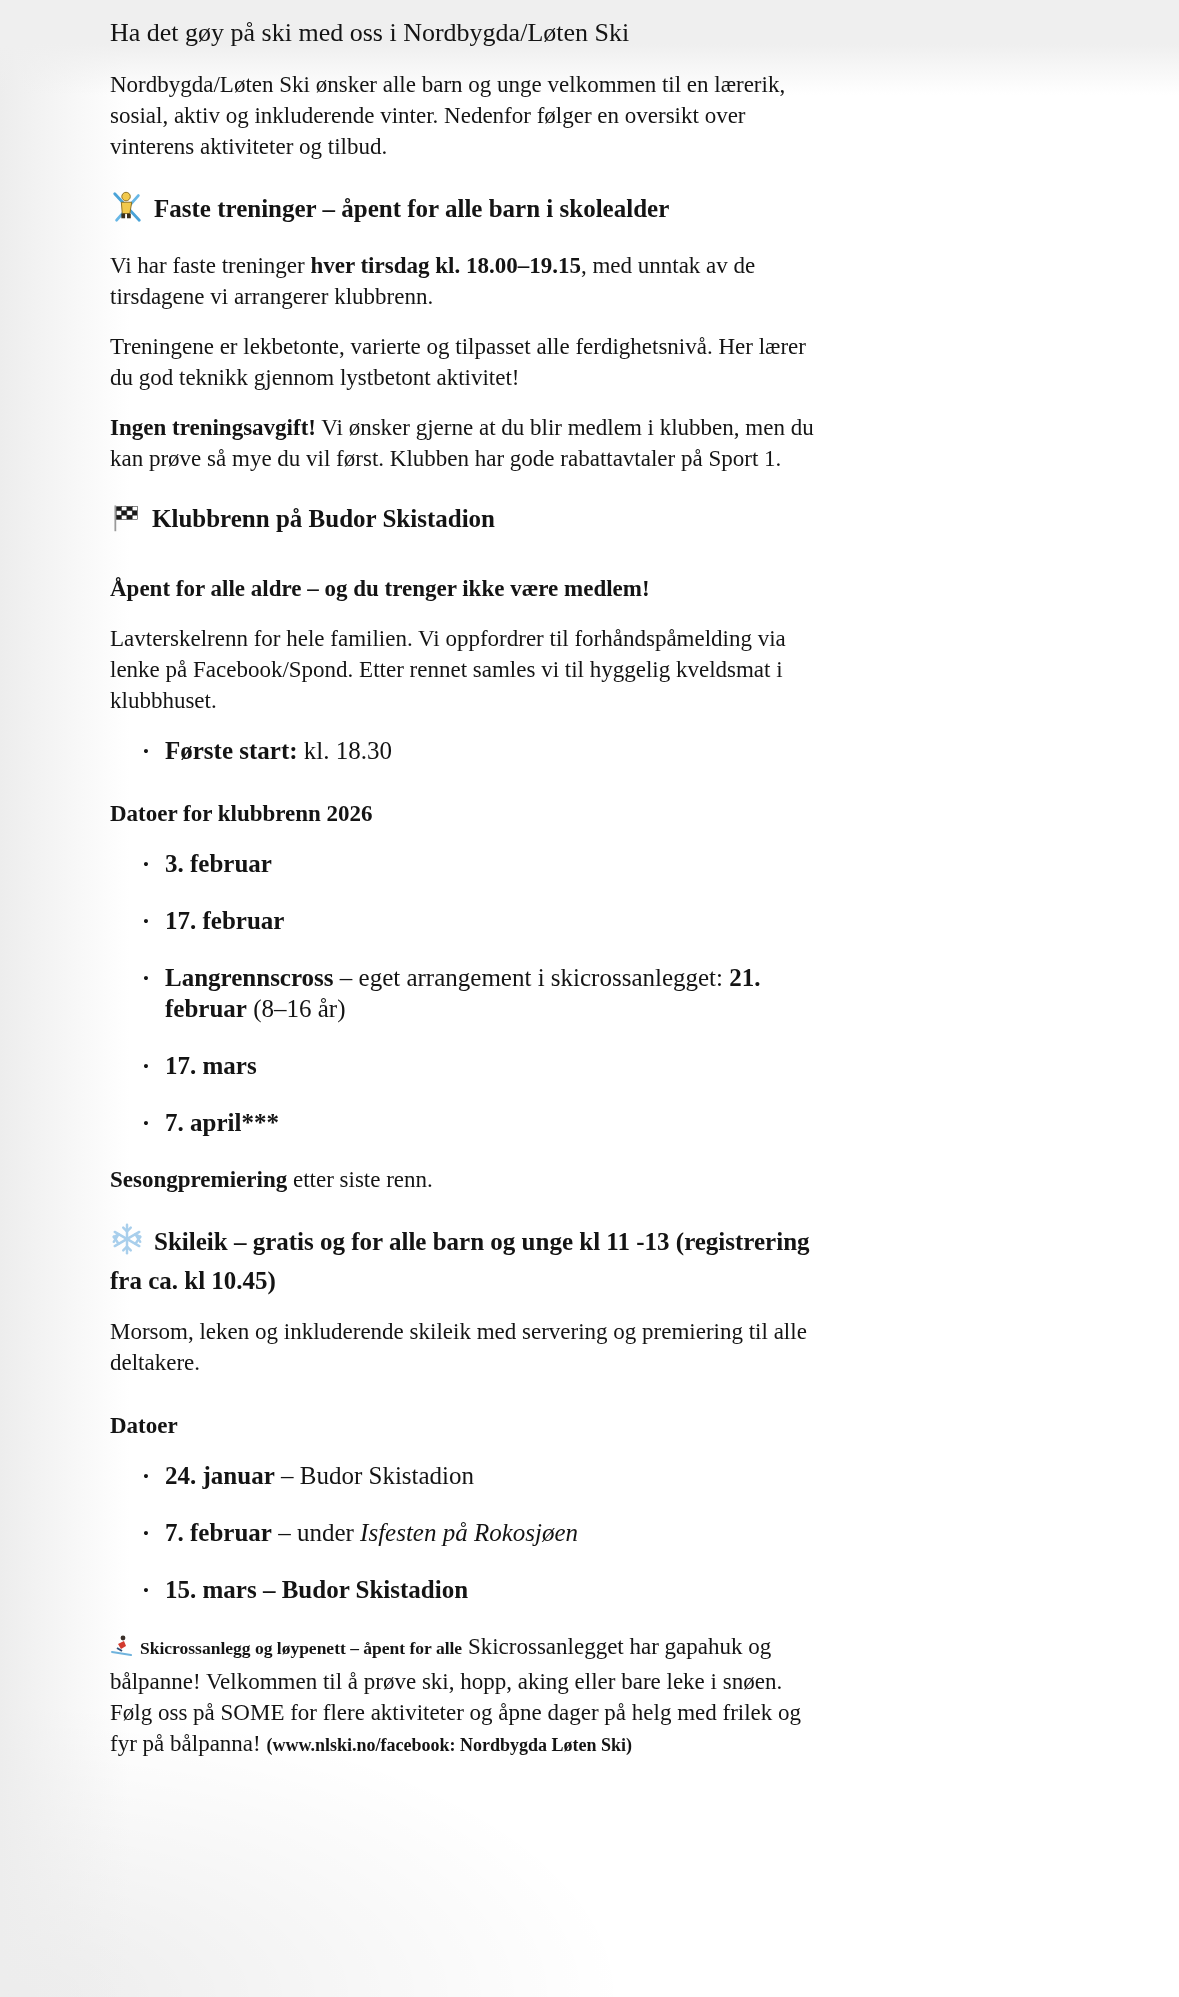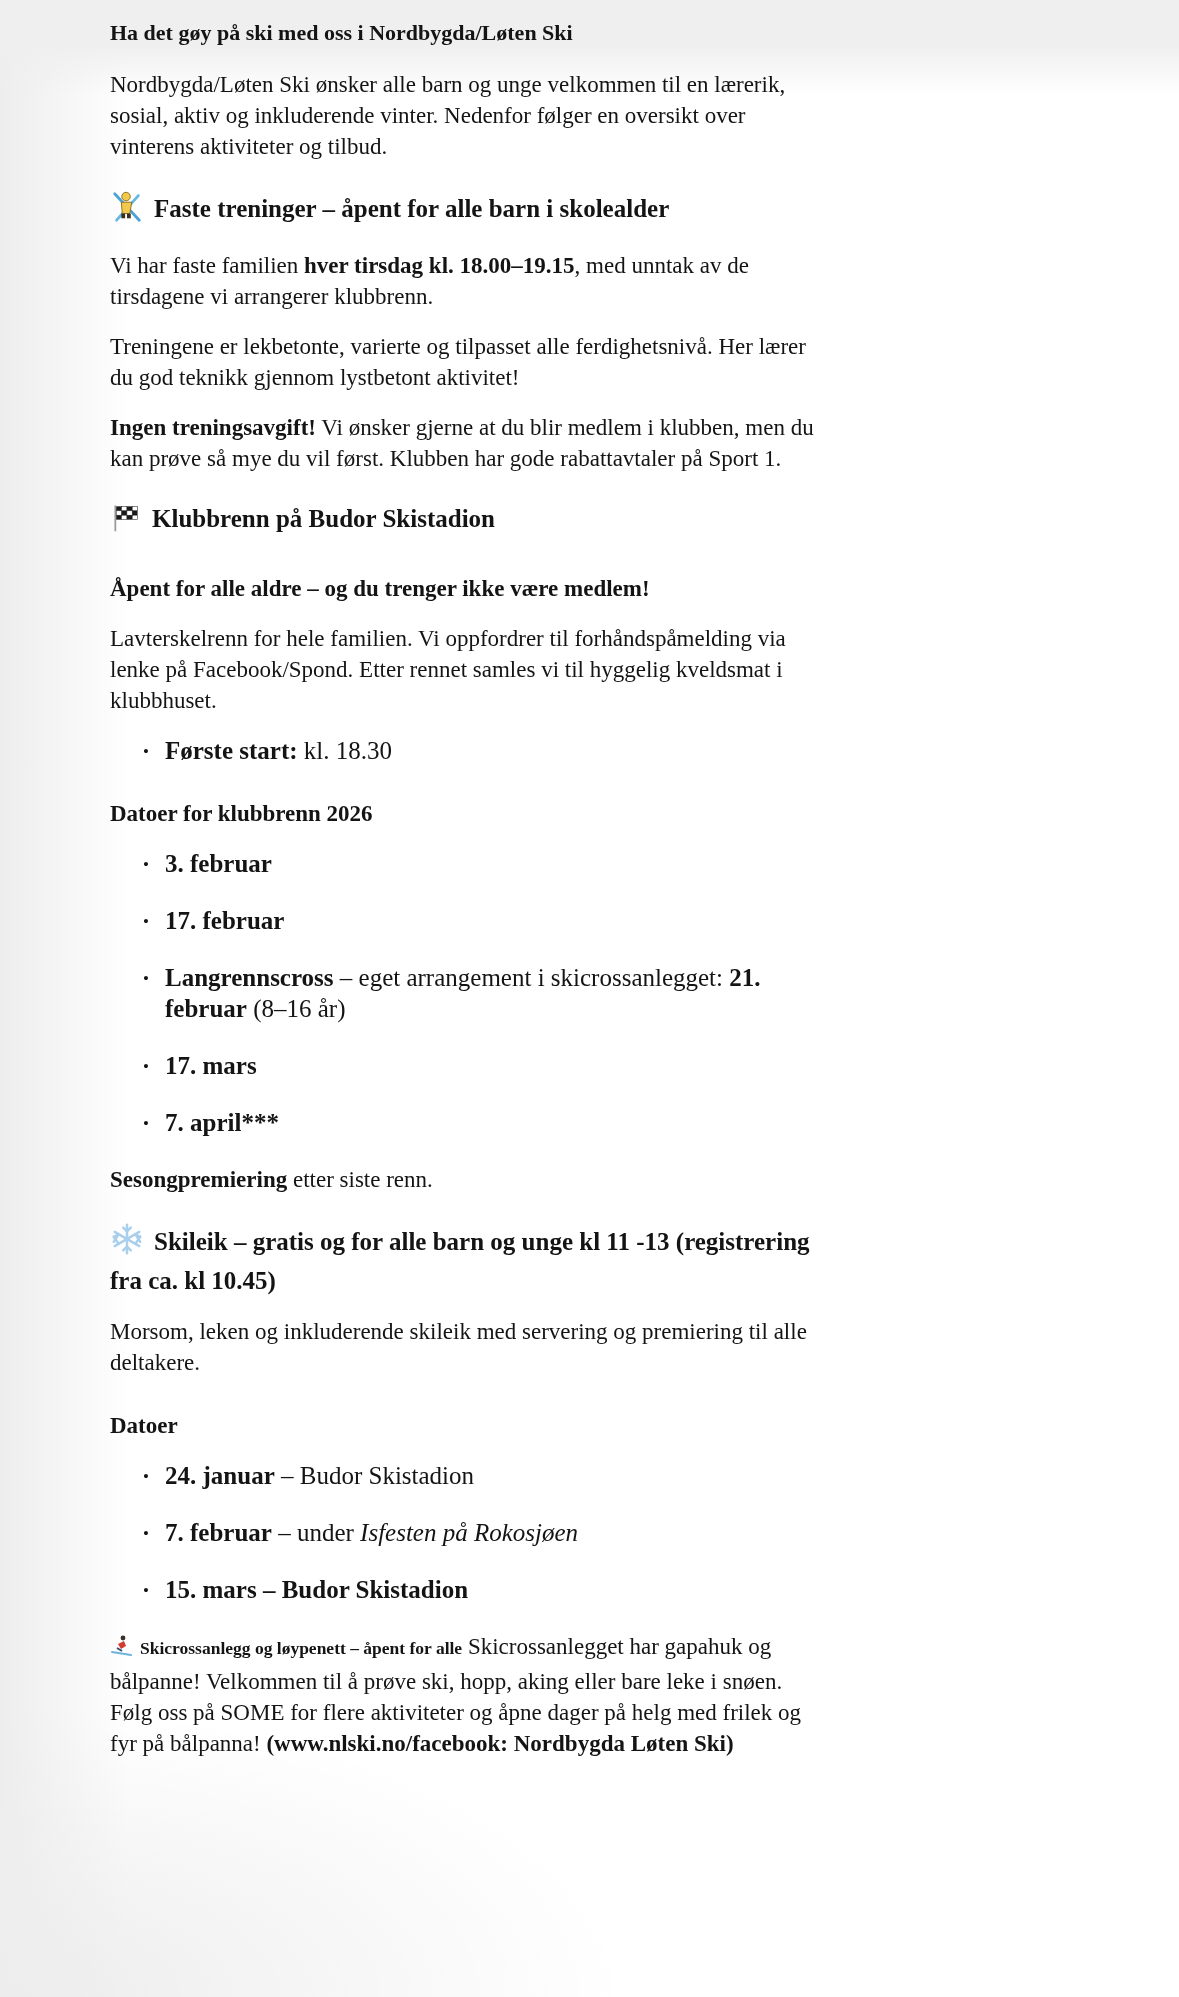--- a/index.html
+++ b/index.html
@@ -13,24 +13,24 @@
       linear-gradient(90deg, #ededed 0px, rgba(237,237,237,0) 130px),
       radial-gradient(ellipse 900px 420px at 0% 100%, rgba(0,0,0,0.075), rgba(0,0,0,0) 70%),
       #ffffff;
   }
   .content{
     margin-left:110px;
     width:706px;
     padding-top:6px;
   }
   h1{
-    font-size:22px;
+    font-size:26px;
     line-height:33px;
     margin:10px 0 20px 0;
-    font-weight:bold;
+    font-weight:normal;
   }
   h2{
     font-size:25px;
     line-height:33px;
     margin:27px 0 19px 0;
     font-weight:bold;
   }
   p{
     font-size:23px;
     line-height:31px;
@@ -59,21 +59,21 @@
     vertical-align:-6px;
     margin-right:10px;
   }
   .small-bold{
     font-weight:bold;
     font-size:17.5px;
     text-align:right;
   }
   .source-note{
     font-weight:bold;
-    font-size:23px;
+    font-size:18px;
     margin-top:20px;
   }
   .last-par{margin-top:24px;}
 </style>
 </head>
 <body>
 
 <div class="content">
 
   <h1>Ha det gøy på ski med oss i Nordbygda/Løten Ski</h1>
@@ -86,21 +86,21 @@
         <line x1="5" y1="5" x2="31" y2="33" stroke="#4aa3d8" stroke-width="3" stroke-linecap="round"></line>
         <line x1="30" y1="7" x2="7" y2="33" stroke="#67b7e6" stroke-width="3" stroke-linecap="round"></line>
         <circle cx="17" cy="8" r="4.5" fill="#f2c94c" stroke="#8a6d1f" stroke-width="1"></circle>
         <path d="M12 14 L23 14 L21 26 L13 26 Z" fill="#f2c94c" stroke="#8a6d1f" stroke-width="1"></path>
         <rect x="12" y="26" width="4" height="5" fill="#3a2f1d"></rect>
         <rect x="18" y="26" width="4" height="5" fill="#3a2f1d"></rect>
       </svg>
     </span><span>Faste treninger – åpent for alle barn i skolealder</span>
   </h2>
 
-  <p><span>Vi har faste familien </span><span class="bold">hver tirsdag kl. 18.00–19.15</span><span>, med unntak av de tirsdagene vi arrangerer klubbrenn.</span></p>
+  <p><span>Vi har faste treninger </span><span class="bold">hver tirsdag kl. 18.00–19.15</span><span>, med unntak av de tirsdagene vi arrangerer klubbrenn.</span></p>
 
   <p>Treningene er lekbetonte, varierte og tilpasset alle ferdighetsnivå. Her lærer du god teknikk gjennom lystbetont aktivitet!</p>
 
   <p><span class="bold">Ingen treningsavgift!</span><span> Vi ønsker gjerne at du blir medlem i klubben, men du kan prøve så mye du vil først. Klubben har gode rabattavtaler på Sport 1.</span></p>
 
   <h2>
     <span class="heading-icon">
       <svg width="32" height="32" viewBox="0 0 36 36">
         <line x1="6" y1="5" x2="6" y2="34" stroke="#9a9a9a" stroke-width="2"></line>
         <g>

